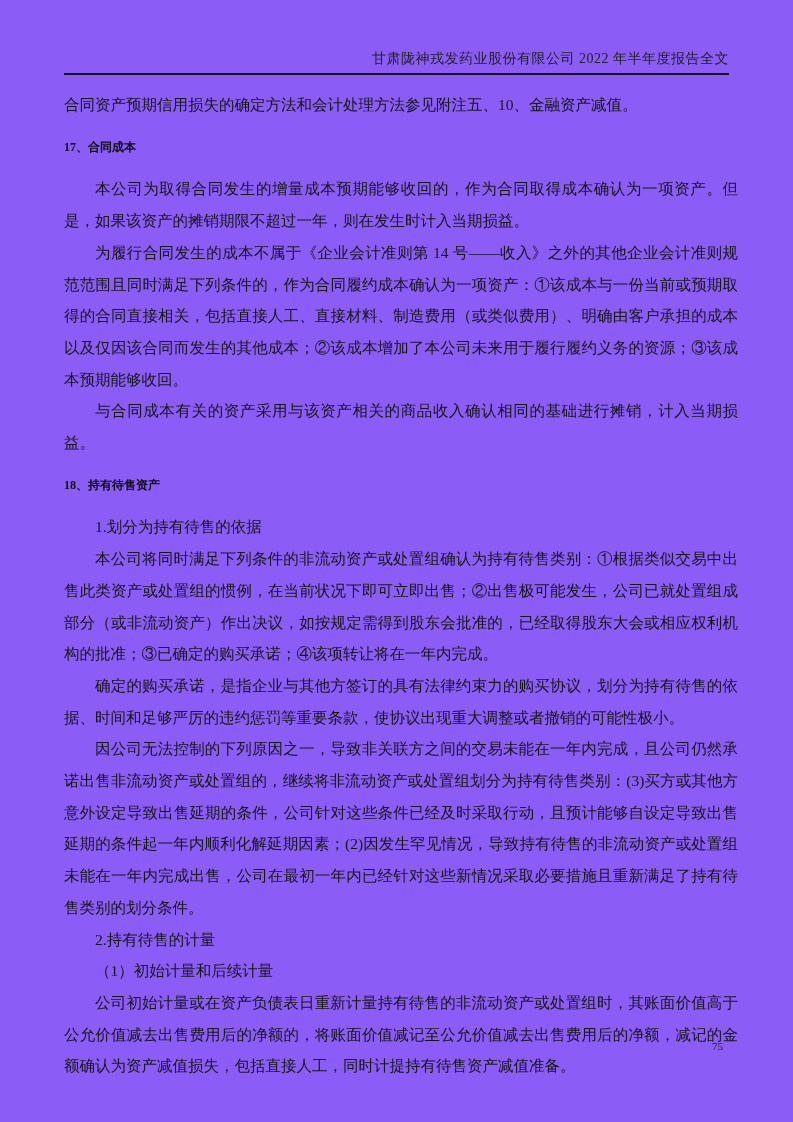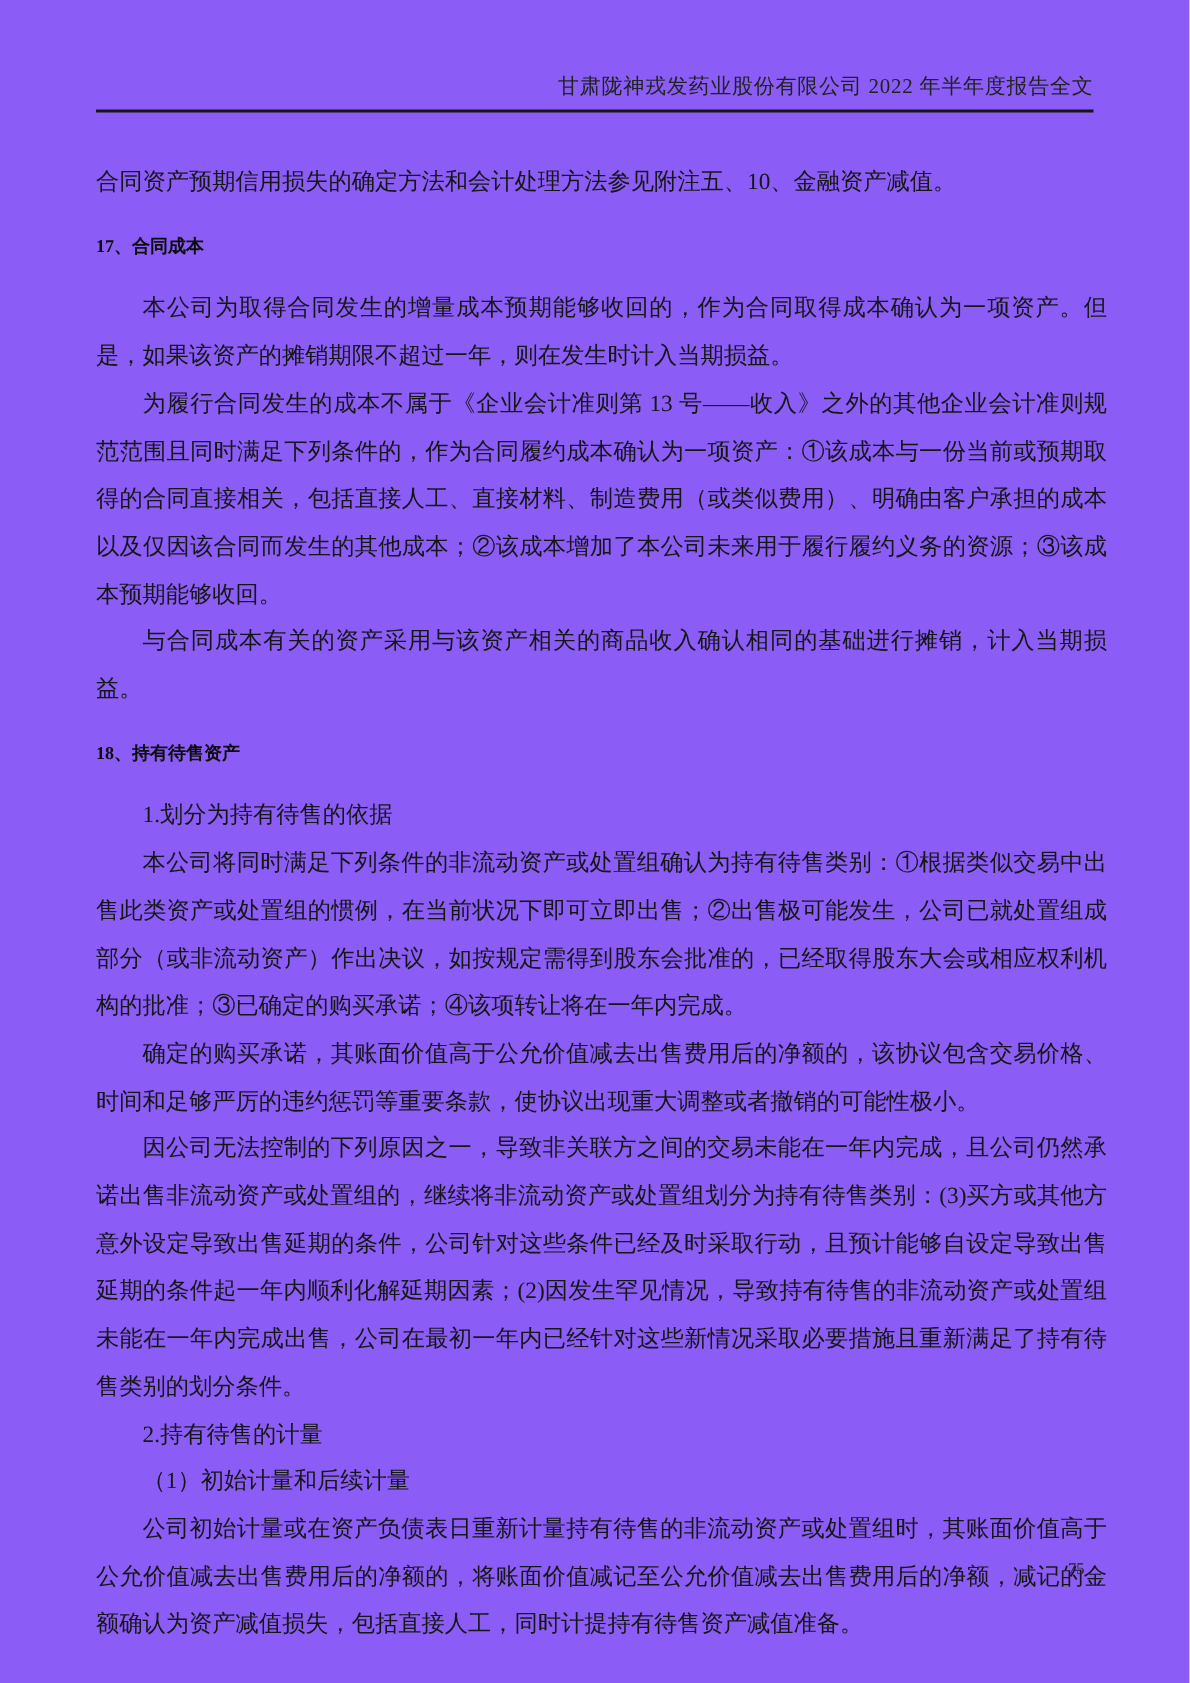--- a/index.html
+++ b/index.html
@@ -27,21 +27,21 @@
     letter-spacing: 0.5px;
     padding-bottom: 5px;
     border-bottom: 2px solid #161616;
     color: #222222;
   }
   .content {
     position: absolute;
     left: 64px;
     right: 55px;
     top: 74px;
-    padding-top: 32px;
+    padding-top: 15px;
     font-size: 15.5px;
     line-height: 31.7px;
     text-align: justify;
     color: #161616;
   }
   .content p {
     margin: 0;
   }
   .p-indent { text-indent: 2em; }
   .p-flush  { text-indent: 0; }
@@ -69,31 +69,31 @@
   <div class="header">甘肃陇神戎发药业股份有限公司 2022 年半年度报告全文</div>
 
   <div class="content">
 
     <p class="p-flush">合同资产预期信用损失的确定方法和会计处理方法参见附注五、10、金融资产减值。</p>
 
     <div class="sec-heading">17、合同成本</div>
 
     <p class="p-indent">本公司为取得合同发生的增量成本预期能够收回的，作为合同取得成本确认为一项资产。但是，如果该资产的摊销期限不超过一年，则在发生时计入当期损益。</p>
 
-    <p class="p-indent">为履行合同发生的成本不属于《企业会计准则第 13 号——收入》之外的其他企业会计准则规范范围且同时满足下列条件的，作为合同履约成本确认为一项资产：①该成本与一份当前或预期取得的合同直接相关，包括直接人工、直接材料、制造费用（或类似费用）、明确由客户承担的成本以及仅因该合同而发生的其他成本；②该成本增加了本公司未来用于履行履约义务的资源；③该成本预期能够收回。</p>
+    <p class="p-indent">为履行合同发生的成本不属于《企业会计准则第 14 号——收入》之外的其他企业会计准则规范范围且同时满足下列条件的，作为合同履约成本确认为一项资产：①该成本与一份当前或预期取得的合同直接相关，包括直接人工、直接材料、制造费用（或类似费用）、明确由客户承担的成本以及仅因该合同而发生的其他成本；②该成本增加了本公司未来用于履行履约义务的资源；③该成本预期能够收回。</p>
 
     <p class="p-indent">与合同成本有关的资产采用与该资产相关的商品收入确认相同的基础进行摊销，计入当期损益。</p>
 
     <div class="sec-heading">18、持有待售资产</div>
 
     <p class="p-indent">1.划分为持有待售的依据</p>
 
     <p class="p-indent">本公司将同时满足下列条件的非流动资产或处置组确认为持有待售类别：①根据类似交易中出售此类资产或处置组的惯例，在当前状况下即可立即出售；②出售极可能发生，公司已就处置组成部分（或非流动资产）作出决议，如按规定需得到股东会批准的，已经取得股东大会或相应权利机构的批准；③已确定的购买承诺；④该项转让将在一年内完成。</p>
 
-    <p class="p-indent">确定的购买承诺，其账面价值高于公允价值减去出售费用后的净额的，该协议包含交易价格、时间和足够严厉的违约惩罚等重要条款，使协议出现重大调整或者撤销的可能性极小。</p>
+    <p class="p-indent">确定的购买承诺，是指企业与其他方签订的具有法律约束力的购买协议，划分为持有待售的依据、时间和足够严厉的违约惩罚等重要条款，使协议出现重大调整或者撤销的可能性极小。</p>
 
     <p class="p-indent">因公司无法控制的下列原因之一，导致非关联方之间的交易未能在一年内完成，且公司仍然承诺出售非流动资产或处置组的，继续将非流动资产或处置组划分为持有待售类别：(3)买方或其他方意外设定导致出售延期的条件，公司针对这些条件已经及时采取行动，且预计能够自设定导致出售延期的条件起一年内顺利化解延期因素；(2)因发生罕见情况，导致持有待售的非流动资产或处置组未能在一年内完成出售，公司在最初一年内已经针对这些新情况采取必要措施且重新满足了持有待售类别的划分条件。</p>
 
     <p class="p-indent">2.持有待售的计量</p>
 
     <p class="p-indent">（1）初始计量和后续计量</p>
 
     <p class="p-indent">公司初始计量或在资产负债表日重新计量持有待售的非流动资产或处置组时，其账面价值高于公允价值减去出售费用后的净额的，将账面价值减记至公允价值减去出售费用后的净额，减记的金额确认为资产减值损失，包括直接人工，同时计提持有待售资产减值准备。</p>
 
   </div>

